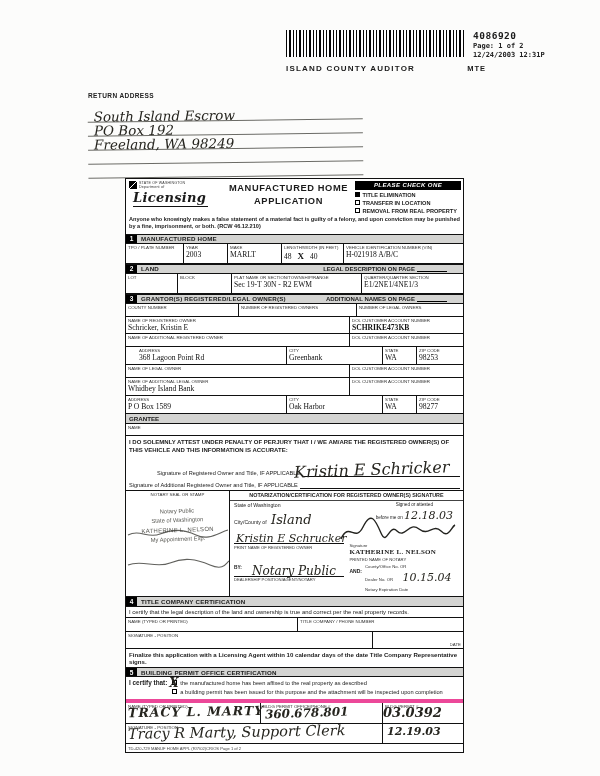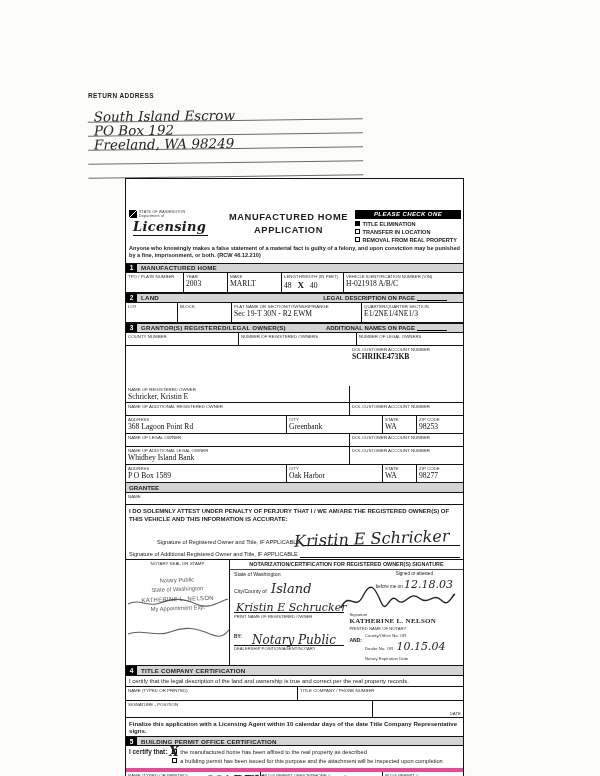--- a/index.html
+++ b/index.html
@@ -24,21 +24,21 @@
   .return-label { font-size:6.5px; font-weight:bold; letter-spacing:0.4px; color:#222; }
   .ruled { margin-top:8px; transform:rotate(-0.7deg); }
   .rline { height:14px; border-bottom:1px solid #6b6b66; position:relative; }
   .rline .hw { position:absolute; left:6px; bottom:-3px; font-size:13.5px; white-space:nowrap; }
 
   .hw { font-family:"DejaVu Serif",serif; font-style:italic; color:#26251f; }
   .hw-b { font-weight:bold; }
 
   
   .form { position:absolute; left:125px; top:178px; width:339px; background:#fff; border:1px solid #111; font-size:5px; }
-  .f-head { display:flex;margin-top:29px; }
+  .f-head { display:flex; }
   .logo-col { width:98px; padding:2px 3px 0; }
   .logo-top { display:flex; gap:2px; }
   .logo-mark { width:8px; height:8px; background:#000; flex:none;
     background-image:linear-gradient(135deg,transparent 45%,#fff 45%,#fff 55%,transparent 55%); }
   .logo-state { font-size:3.6px; line-height:1.2; color:#333; letter-spacing:0.2px; }
   .logo-name { font-family:"DejaVu Serif",serif; font-weight:bold; font-style:italic; font-size:13px; margin:0 0 0 4px; letter-spacing:0.3px; border-bottom:1.5px solid #111; display:inline-block; padding:0 2px 1px 0; }
   .title-col { flex:1; text-align:center; padding-top:3px; font-weight:bold; font-size:9.3px; letter-spacing:0.6px; line-height:1.35; }
   .check-col { width:110px; padding:2px 2px 0; }
   .check-head { background:#000; color:#fff; font-style:italic; font-weight:bold; font-size:6px; text-align:center; padding:1px 0 1.5px; letter-spacing:0.4px; }
   .check-row { display:flex; align-items:center; gap:2.5px; font-size:5.6px; font-weight:bold; margin-top:2px; }
@@ -90,21 +90,21 @@
   .n-half { flex:1; }
   .n-wline { border-bottom:1px solid #111; position:relative; height:13px; }
   .n-wline .hw { position:absolute; bottom:-2px; left:2px; font-size:11px; white-space:nowrap; }
   .n-under { font-size:4.2px; color:#333; margin-top:0.5px; }
   .n-notaryname { font-family:"Liberation Serif",serif; font-weight:bold; font-size:7px; letter-spacing:0.3px; }
   .n-row3 { display:flex; padding:2px 4px 3px; gap:6px; }
   .n-by { font-size:4.8px; font-weight:bold; margin-right:2px; }
   .n-and-wrap { display:flex; gap:3px; align-items:flex-start; }
   .n-and { font-size:5px; font-weight:bold; margin-top:4px; }
   .n-ors { font-size:4.3px; color:#333; line-height:1.5; }
-  .n-exp-hw { font-size:11px; margin-left:2px; }
+  .n-exp-hw { font-size:11px; margin-left:8px; }
   .n-sig-scribble { position:absolute; right:2px; top:-14px; }
 
   .cert-line { font-size:5.9px; padding:2px 3px; border-bottom:1px solid #111; }
   .finalize { font-weight:bold; font-size:6.1px; padding:2px 3px; }
 
   .cert5 { display:flex; gap:5px; padding:2px 3px 3px; }
   .cert5-label { font-weight:bold; font-size:6.4px; white-space:nowrap; }
   .cert5-opts { flex:1; }
   .copt { display:flex; align-items:flex-start; gap:3px; font-size:5.7px; line-height:1.5; position:relative; }
   .copt .cb { margin-top:1px; }
@@ -116,20 +116,34 @@
   .b1-permit { position:absolute; left:0; top:2px; font-size:13px; }
   .b2-sig { position:absolute; left:2px; top:0px; font-size:14.5px; transform:rotate(-1deg); }
   .b2-date { position:absolute; left:4px; top:1px; font-size:11px; }
   .footer-note { font-size:4.1px; color:#444; padding:2px 2px 1px; }
 </style>
 </head>
 <body>
 
 <div class="page">
 
+  <div class="rec-meta">
+    <div class="rec-row1">
+      <div class="barcode"></div>
+      <div class="rec-text">
+        <div class="rec-doc">4086920</div>
+        <div class="rec-sub">Page: 1 of 2</div>
+        <div class="rec-sub">12/24/2003 12:31P</div>
+      </div>
+    </div>
+    <div class="rec-row2">
+      <span class="rec-office">ISLAND COUNTY AUDITOR</span>
+      <span class="rec-code">MTE</span>
+    </div>
+  </div>
 
   <div class="return">
     <div class="return-label">RETURN ADDRESS</div>
     <div class="ruled">
       <div class="rline">
           <span class="hw">South Island Escrow</span>
         </div>
       <div class="rline">
           <span class="hw">PO Box 192</span>
         </div>
@@ -244,39 +258,39 @@
         <div class="flabel">COUNTY NUMBER</div>
       </div>
       <div class="fcell" style="width:118px;">
         <div class="flabel">NUMBER OF REGISTERED OWNERS</div>
       </div>
       <div class="fcell" style="flex:1;">
         <div class="flabel">NUMBER OF LEGAL OWNERS</div>
       </div>
     </div>
     <div class="frow">
-      <div class="fcell" style="flex:1; min-height:16px;margin-top:40px;">
+      <div class="fcell" style="flex:1; min-height:16px;">
         <div class="flabel">NAME OF REGISTERED OWNER</div>
         <div class="fval">Schricker, Kristin E</div>
       </div>
       <div class="fcell" style="width:113px;">
         <div class="flabel">DOL CUSTOMER ACCOUNT NUMBER</div>
         <div class="fval b">SCHRIKE473KB</div>
       </div>
     </div>
     <div class="frow">
       <div class="fcell" style="flex:1; min-height:12px;">
         <div class="flabel">NAME OF ADDITIONAL REGISTERED OWNER</div>
       </div>
       <div class="fcell" style="width:113px;">
         <div class="flabel">DOL CUSTOMER ACCOUNT NUMBER</div>
       </div>
     </div>
     <div class="frow">
-      <div class="fcell" style="flex:1; min-height:16px;">
+      <div class="fcell" style="flex:1; min-height:16px;margin-left:11px;">
         <div class="flabel">ADDRESS</div>
         <div class="fval">368 Lagoon Point Rd</div>
       </div>
       <div class="fcell" style="width:96px;">
         <div class="flabel">CITY</div>
         <div class="fval">Greenbank</div>
       </div>
       <div class="fcell" style="width:34px;">
         <div class="flabel">STATE</div>
         <div class="fval">WA</div>

